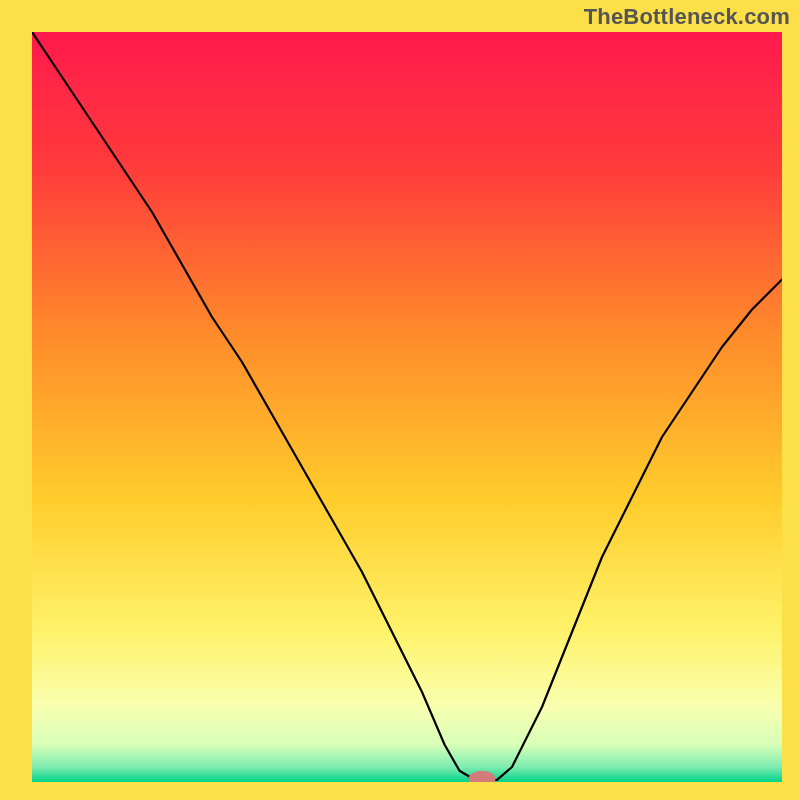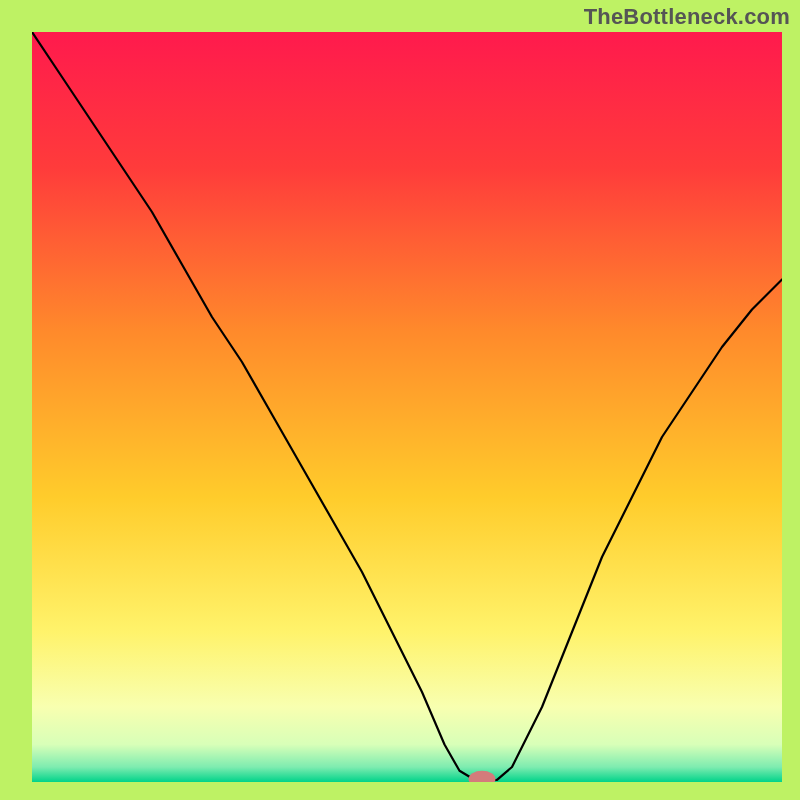--- a/index.html
+++ b/index.html
@@ -8,21 +8,21 @@
     width: 800px;
     height: 800px;
     background: #000;
     overflow: hidden;
     font-family: Arial, Helvetica, sans-serif;
   }
   .frame {
     position: relative;
     width: 800px;
     height: 800px;
-    background: #bef264;
+    background: #fde047;
     text-decoration: underline;
   }
   .watermark {
     position: absolute;
     top: 4px;
     right: 10px;
     color: #555;
     font-size: 22px;
     font-weight: 600;
     letter-spacing: 0.2px;

